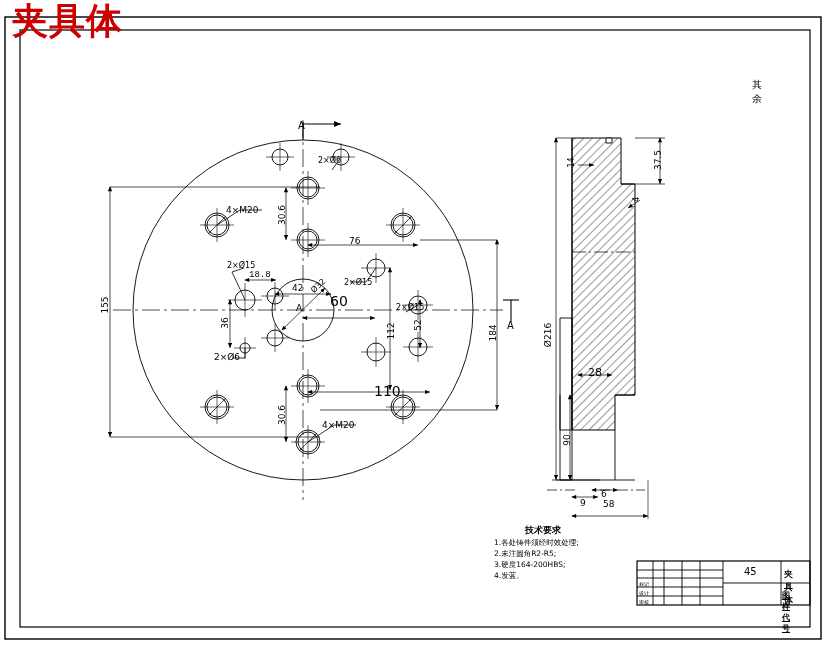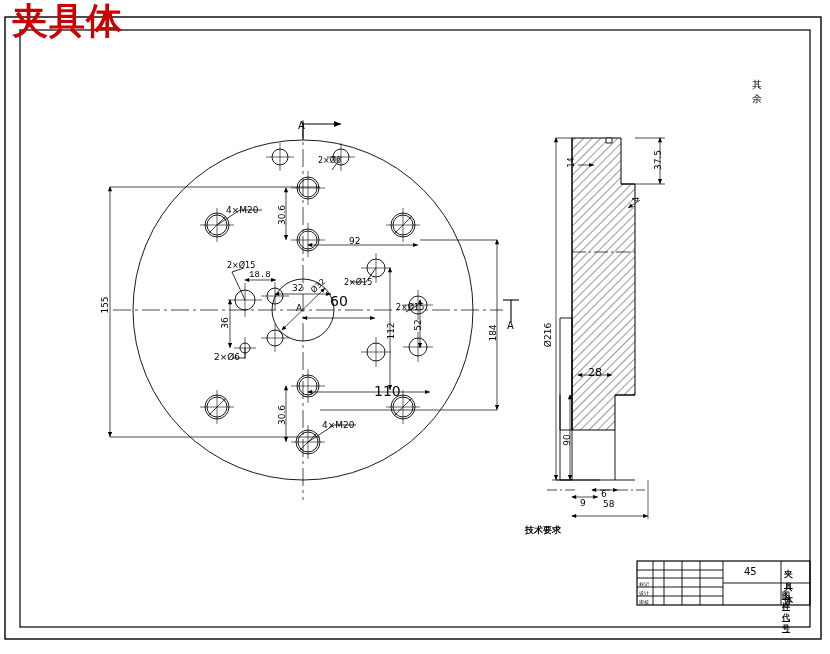--- a/index.html
+++ b/index.html
@@ -280,25 +280,25 @@
     <line x1="700" y1="561" x2="700" y2="605"></line>
   </g>
 </svg>
 
 <div class="ttl">夹具体</div>
 
 <div style="position:absolute;left:752px;top:78px;font-size:10px;">其余</div>
 
 <div style="position:absolute;left:96px;top:300px;font-size:9px;transform:rotate(-90deg);transform-origin:center;">155</div>
 <div style="position:absolute;left:484px;top:328px;font-size:9px;transform:rotate(-90deg);transform-origin:center;">184</div>
-<div style="position:absolute;left:349px;top:236px;font-size:9px;">92</div>
+<div style="position:absolute;left:349px;top:236px;font-size:9px;">76</div>
 <div style="position:absolute;left:374px;top:383px;font-size:14px;">110</div>
 <div style="position:absolute;left:382px;top:326px;font-size:9px;transform:rotate(-90deg);transform-origin:center;">112</div>
 <div style="position:absolute;left:412px;top:320px;font-size:9px;transform:rotate(-90deg);transform-origin:center;">52</div>
-<div style="position:absolute;left:292px;top:283px;font-size:9px;">32</div>
+<div style="position:absolute;left:292px;top:283px;font-size:9px;">42</div>
 <div style="position:absolute;left:330px;top:293px;font-size:14px;">60</div>
 <div style="position:absolute;left:219px;top:318px;font-size:9px;transform:rotate(-90deg);transform-origin:center;">36</div>
 <div style="position:absolute;left:249px;top:270px;font-size:9px;font-family:Liberation Mono, monospace;">18.8</div>
 <div style="position:absolute;left:272px;top:210px;font-size:9px;transform:rotate(-90deg);transform-origin:center;">30.6</div>
 <div style="position:absolute;left:272px;top:410px;font-size:9px;transform:rotate(-90deg);transform-origin:center;">30.6</div>
 
 <div style="position:absolute;left:226px;top:205px;font-size:9px;">4×M20</div>
 <div style="position:absolute;left:322px;top:420px;font-size:9px;">4×M20</div>
 <div style="position:absolute;left:318px;top:156px;font-size:8px;line-height:9px;"><span>2×Ø6</span></div>
 <div style="position:absolute;left:214px;top:352px;font-size:9px;">2×Ø6</div>
@@ -314,20 +314,26 @@
 <div style="position:absolute;left:648px;top:155px;font-size:9px;transform:rotate(-90deg);transform-origin:center;">37.5</div>
 <div style="position:absolute;left:566px;top:158px;font-size:8px;transform:rotate(-90deg);transform-origin:center;">14</div>
 <div style="position:absolute;left:634px;top:195px;font-size:8px;transform:rotate(-90deg);transform-origin:center;">4</div>
 <div style="position:absolute;left:588px;top:366px;font-size:11px;">28</div>
 <div style="position:absolute;left:561px;top:435px;font-size:9px;transform:rotate(-90deg);transform-origin:center;">90</div>
 <div style="position:absolute;left:580px;top:498px;font-size:9px;">9</div>
 <div style="position:absolute;left:601px;top:489px;font-size:9px;">6</div>
 <div style="position:absolute;left:603px;top:499px;font-size:9px;">58</div>
 
 <div style="position:absolute;left:525px;top:524px;font-size:9px;font-weight:bold;">技术要求</div>
+<div style="position:absolute;left:494px;top:537px;font-size:7.5px;line-height:11px;">
+  <div>1.各处铸件须经时效处理;</div>
+  <div>2.未注圆角R2-R5;</div>
+  <div>3.硬度164-200HBS;</div>
+  <div>4.发蓝。</div>
+</div>
 
 <div style="position:absolute;left:744px;top:566px;font-size:10px;">45</div>
 <div style="position:absolute;left:784px;top:568px;font-size:9px;font-weight:bold;">夹具体</div>
 <div style="position:absolute;left:782px;top:590px;font-size:8px;font-weight:bold;text-decoration:underline;">图样代号</div>
 <div style="position:absolute;left:639px;top:580px;font-size:5px;line-height:9px;color:#000;">
   <div>标记</div>
   <div>设计</div>
   <div>审核</div>
 </div>
 

